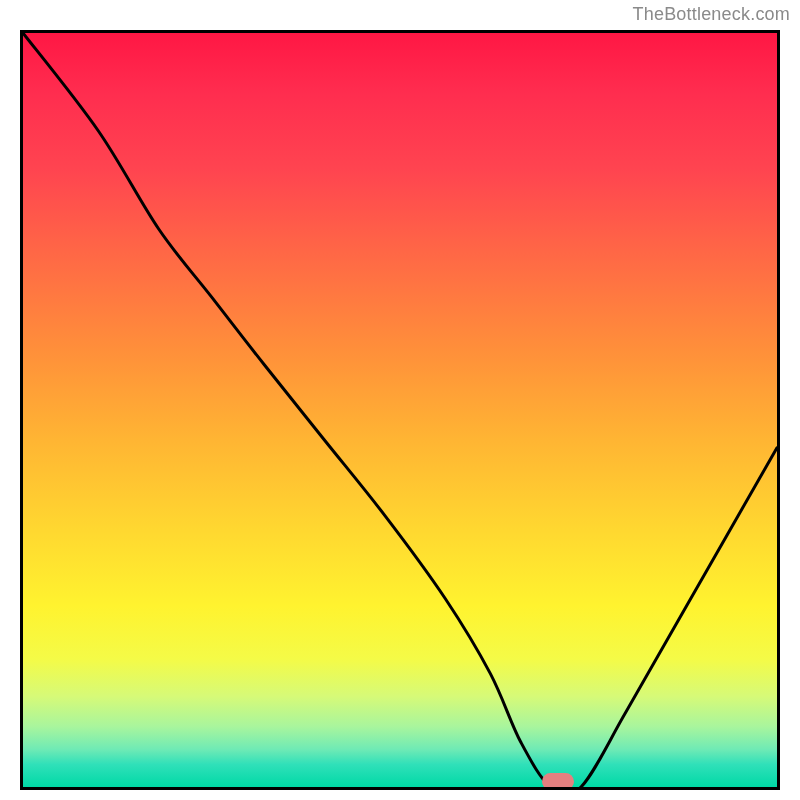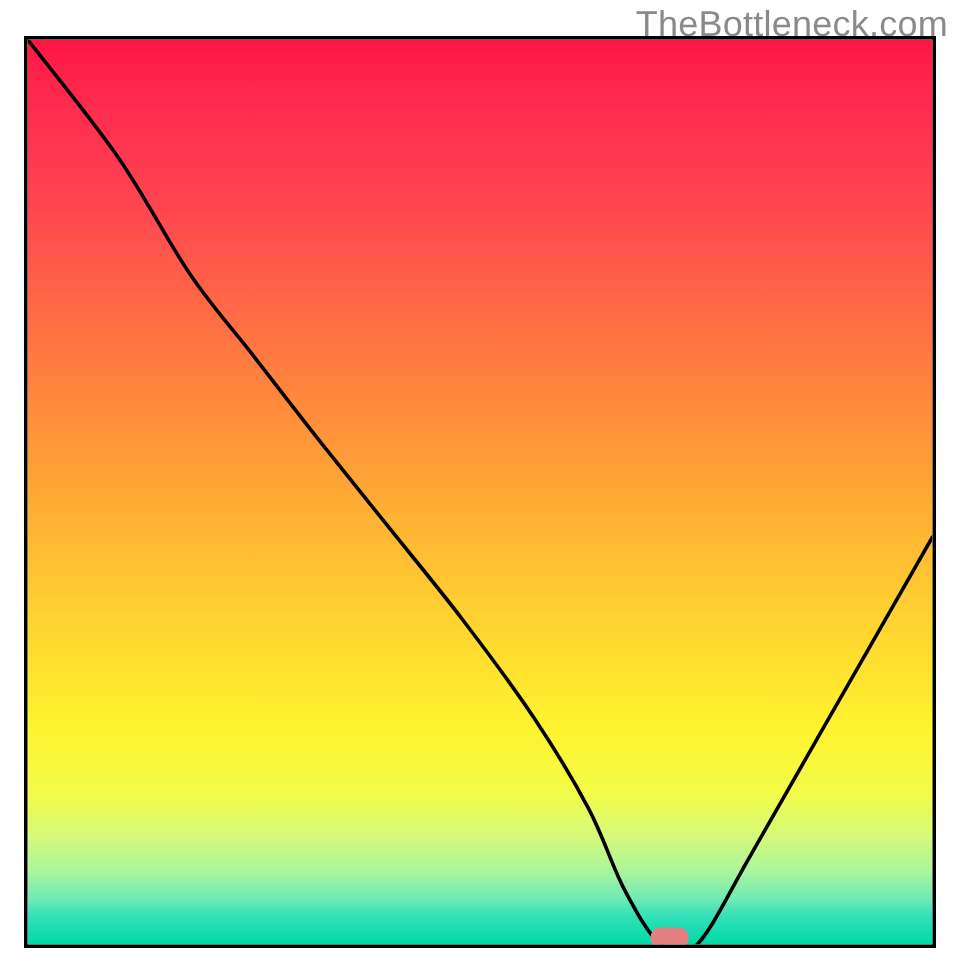--- a/index.html
+++ b/index.html
@@ -13,21 +13,21 @@
   }
   .wrap {
     position: relative;
     width: 800px;
     height: 800px;
   }
   .attribution {
     position: absolute;
     top: 4px;
     right: 10px;
-    font-size: 30px;
+    font-size: 18px;
     color: #8a8a8a;
     letter-spacing: 0.2px;
   }
   .plot {
     position: absolute;
     left: 20px;
     top: 30px;
     width: 760px;
     height: 760px;
     border: 3px solid #000000;

